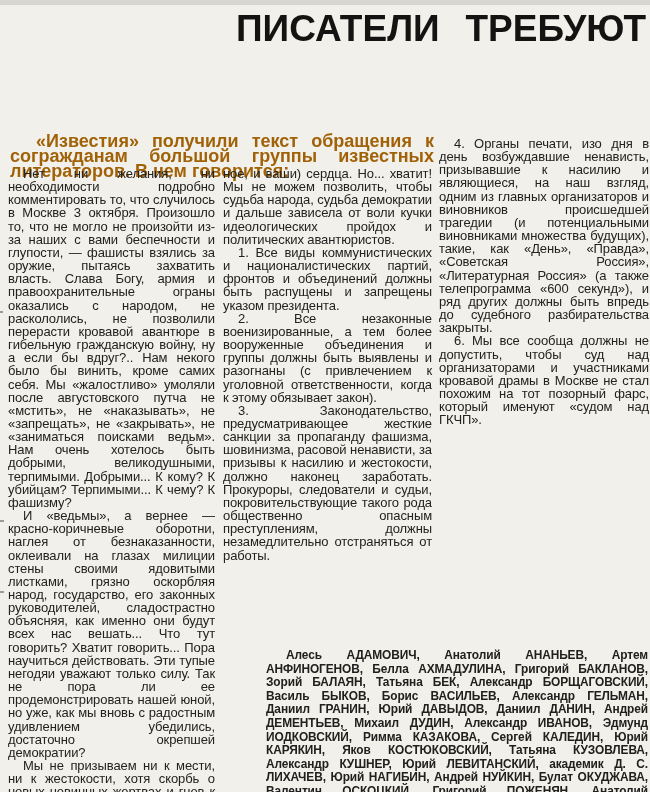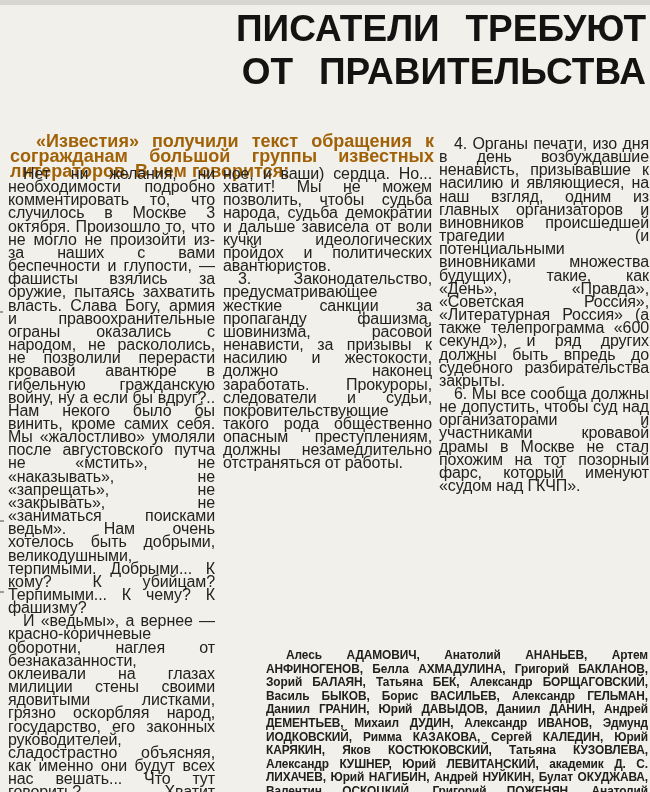--- a/index.html
+++ b/index.html
@@ -41,21 +41,21 @@
     text-align:justify;
   }
   .col1{left:8px;top:162px;width:207px;}
   .col2{left:223px;top:162px;width:209px;}
   .col3{left:439px;top:132px;width:210px;}
   .para{
     margin:0;
     padding:0;
     text-align:justify;
     text-indent:15px;
-    font-size:16px;
+    font-size:13px;
     line-height:13.15px;
     letter-spacing:-0.1px;
     hyphens:auto;
     -webkit-hyphens:auto;
     color:#232220;
   }
   .para.noindent{text-indent:0;}
   .signatories{
     position:absolute;left:266px;top:644px;width:382px;
     font-weight:bold;
@@ -74,33 +74,34 @@
   .m2{left:0;top:515px;width:4px;height:2px;}
   .m3{left:0;top:586px;width:4px;height:2px;}
 </style>
 </head>
 <body>
 
 <div class="page">
 
   <div class="headline">
     <div>ПИСАТЕЛИ  ТРЕБУЮТ</div>
-    <div>ОТ  ПРАВИТЕЛЬСТВА</div>
   </div>
 
   <div class="lede">«Известия» получили текст обращения к согражданам большой группы известных литераторов. В нем говорится:</div>
 
   <div class="col col1">
       <p class="para">Нет ни желания, ни необходимости подробно комментировать то, что случилось в Москве 3 октября. Произошло то, что не могло не произойти из-за наших с вами беспечности и глупости, — фашисты взялись за оружие, пытаясь захватить власть. Слава Богу, армия и правоохранительные ограны оказались с народом, не раскололись, не позволили перерасти кровавой авантюре в гибельную гражданскую войну, ну а если бы вдруг?.. Нам некого было бы винить, кроме самих себя. Мы «жалостливо» умоляли после августовского путча не «мстить», не «наказывать», не «запрещать», не «закрывать», не «заниматься поисками ведьм». Нам очень хотелось быть добрыми, великодушными, терпимыми. Добрыми... К кому? К убийцам? Терпимыми... К чему? К фашизму?</p>
       <p class="para">И «ведьмы», а вернее — красно-коричневые оборотни, наглея от безнаказанности, оклеивали на глазах милиции стены своими ядовитыми листками, грязно оскорбляя народ, государство, его законных руководителей, сладострастно объясняя, как именно они будут всех нас вешать... Что тут говорить? Хватит говорить... Пора научиться действовать. Эти тупые негодяи уважают только силу. Так не пора ли ее продемонстрировать нашей юной, но уже, как мы вновь с радостным удивлением убедились, достаточно окрепшей демократии?</p>
       <p class="para">Мы не призываем ни к мести, ни к жестокости, хотя скорбь о новых невинных жертвах и гнев к хладнокровным их палачам переполняет наши (как, навер-</p>
     </div>
 
   <div class="col col2">
       <p class="para noindent">ное, и ваши) сердца. Но... хватит! Мы не можем позволить, чтобы судьба народа, судьба демократии и дальше зависела от воли кучки идеологических пройдох и политических авантюристов.</p>
+      <p class="para">1. Все виды коммунистических и националистических партий, фронтов и объединений должны быть распущены и запрещены указом президента.</p>
+      <p class="para">2. Все незаконные военизированные, а тем более вооруженные объединения и группы должны быть выявлены и разогнаны (с привлечением к уголовной ответственности, когда к этому обязывает закон).</p>
       <p class="para">3. Законодательство, предусматривающее жесткие санкции за пропаганду фашизма, шовинизма, расовой ненависти, за призывы к насилию и жестокости, должно наконец заработать. Прокуроры, следователи и судьи, покровительствующие такого рода общественно опасным преступлениям, должны незамедлительно отстраняться от работы.</p>
     </div>
 
   <div class="col col3">
       <p class="para">4. Органы печати, изо дня в день возбуждавшие ненависть, призывавшие к насилию и являющиеся, на наш взгляд, одним из главных организаторов и виновников происшедшей трагедии (и потенциальными виновниками множества будущих), такие, как «День», «Правда», «Советская Россия», «Литературная Россия» (а также телепрограмма «600 секунд»), и ряд других должны быть впредь до судебного разбирательства закрыты.</p>
       <p class="para">6. Мы все сообща должны не допустить, чтобы суд над организаторами и участниками кровавой драмы в Москве не стал похожим на тот позорный фарс, который именуют «судом над ГКЧП».</p>
     </div>
 
   <div class="signatories">Алесь АДАМОВИЧ, Анатолий АНАНЬЕВ, Артем АНФИНОГЕНОВ, Белла АХМАДУЛИНА, Григорий БАКЛАНОВ, Зорий БАЛАЯН, Татьяна БЕК, Александр БОРЩАГОВСКИЙ, Василь БЫКОВ, Борис ВАСИЛЬЕВ, Александр ГЕЛЬМАН, Даниил ГРАНИН, Юрий ДАВЫДОВ, Даниил ДАНИН, Андрей ДЕМЕНТЬЕВ, Михаил ДУДИН, Александр ИВАНОВ, Эдмунд ИОДКОВСКИЙ, Римма КАЗАКОВА, Сергей КАЛЕДИН, Юрий КАРЯКИН, Яков КОСТЮКОВСКИЙ, Татьяна КУЗОВЛЕВА, Александр КУШНЕР, Юрий ЛЕВИТАНСКИЙ, академик Д. С. ЛИХАЧЕВ, Юрий НАГИБИН, Андрей НУЙКИН, Булат ОКУДЖАВА, Валентин ОСКОЦКИЙ, Григорий ПОЖЕНЯН, Анатолий ПРИСТАВКИН, Лев РАЗГОН, Александр РЕКЕМЧУК, Роберт РОЖДЕСТВЕНСКИЙ, Владимир САВЕЛЬЕВ, Василий СЕЛЮНИН, Юрий ЧЕРНИЧЕНКО, Андрей ЧЕРНОВ, Мариэтта ЧУДАКОВА, Михаил ЧУЛАКИ, Виктор АСТАФЬЕВ.</div>
 

